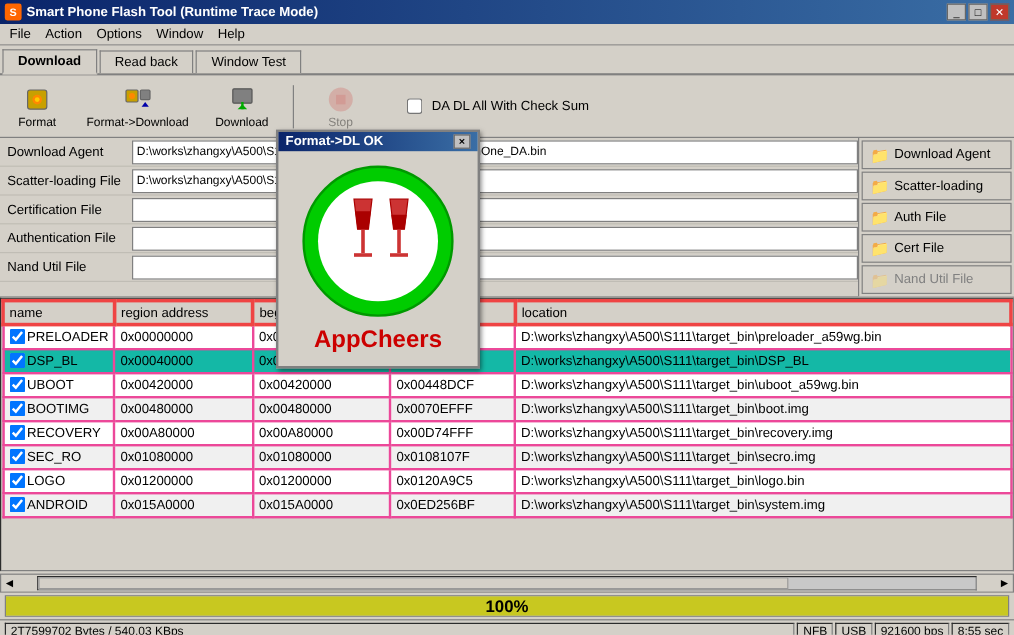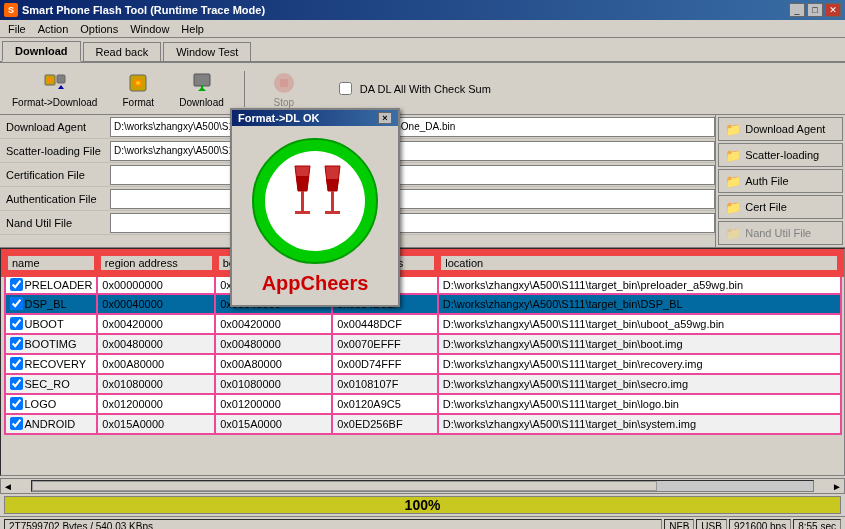--- a/index.html
+++ b/index.html
@@ -192,33 +192,33 @@
     table {
       width: 100%;
       border-collapse: collapse;
       font-size: 11px;
     }
     thead tr {
       background: #d4d0c8;
       height: 20px;
     }
     thead th {
-      border: 7px solid #ef4444;
+      border: 3px solid #ef4444;
       text-align: left;
       padding: 1px 4px;
       font-weight: normal;
       background: #d4d0c8;
       margin-left: 38px;
     }
     tbody tr {
       height: 20px;
     }
     tbody tr:nth-child(even) { background: #f0f0f0; }
     tbody tr:nth-child(odd) { background: white; }
-    tbody tr.highlighted { background: #0369a1; }
+    tbody tr.highlighted { background: #14b8a6; }
     tbody td {
       border: 2px solid #ec4899;
       padding: 1px 4px;
     }
     .check-col { width: 20px; text-align: center; }
     .checkbox-cell {
       display: flex;
       align-items: center;
       gap: 2px;
     }
@@ -356,41 +356,41 @@
   <span class="menu-item">Help</span>
 </div>
 
 <div class="tab-bar">
   <div class="tab active">Download</div>
   <div class="tab">Read back</div>
   <div class="tab">Window Test</div>
 </div>
 
 <div class="toolbar">
+  <div class="toolbar-btn">
+    <div class="toolbar-icon">
+      <svg width="24" height="24" viewBox="0 0 24 24">
+        <rect x="4" y="4" width="16" height="16" rx="2" fill="#c8a000" stroke="#666" stroke-width="1"></rect>
+        <circle cx="12" cy="12" r="4" fill="#ff8800"></circle>
+        <circle cx="12" cy="12" r="2" fill="#ffcc00"></circle>
+      </svg>
+    </div>
+    <span class="toolbar-label">Format</span>
+  </div>
   <div class="toolbar-btn">
     <div class="toolbar-icon">
       <svg width="24" height="24" viewBox="0 0 24 24">
         <rect x="2" y="4" width="10" height="10" rx="1" fill="#c8a000" stroke="#666" stroke-width="1"></rect>
         <circle cx="7" cy="9" r="2.5" fill="#ff8800"></circle>
         <text x="13" y="10" font-size="8" fill="#333">→</text>
         <rect x="14" y="4" width="8" height="8" rx="1" fill="#808080" stroke="#666" stroke-width="1"></rect>
         <polygon points="18,14 15,18 21,18" fill="#0000aa"></polygon>
       </svg>
     </div>
     <span class="toolbar-label">Format-&gt;Download</span>
-  </div>
-  <div class="toolbar-btn">
-    <div class="toolbar-icon">
-      <svg width="24" height="24" viewBox="0 0 24 24">
-        <rect x="4" y="4" width="16" height="16" rx="2" fill="#c8a000" stroke="#666" stroke-width="1"></rect>
-        <circle cx="12" cy="12" r="4" fill="#ff8800"></circle>
-        <circle cx="12" cy="12" r="2" fill="#ffcc00"></circle>
-      </svg>
-    </div>
-    <span class="toolbar-label">Format</span>
   </div>
   <div class="toolbar-btn">
     <div class="toolbar-icon">
       <svg width="24" height="24" viewBox="0 0 24 24">
         <rect x="4" y="3" width="16" height="12" rx="1" fill="#808080" stroke="#555" stroke-width="1"></rect>
         <polygon points="12,16 8,20 16,20" fill="#00aa00"></polygon>
         <line x1="12" y1="14" x2="12" y2="20" stroke="#00aa00" stroke-width="2"></line>
       </svg>
     </div>
     <span class="toolbar-label">Download</span>

